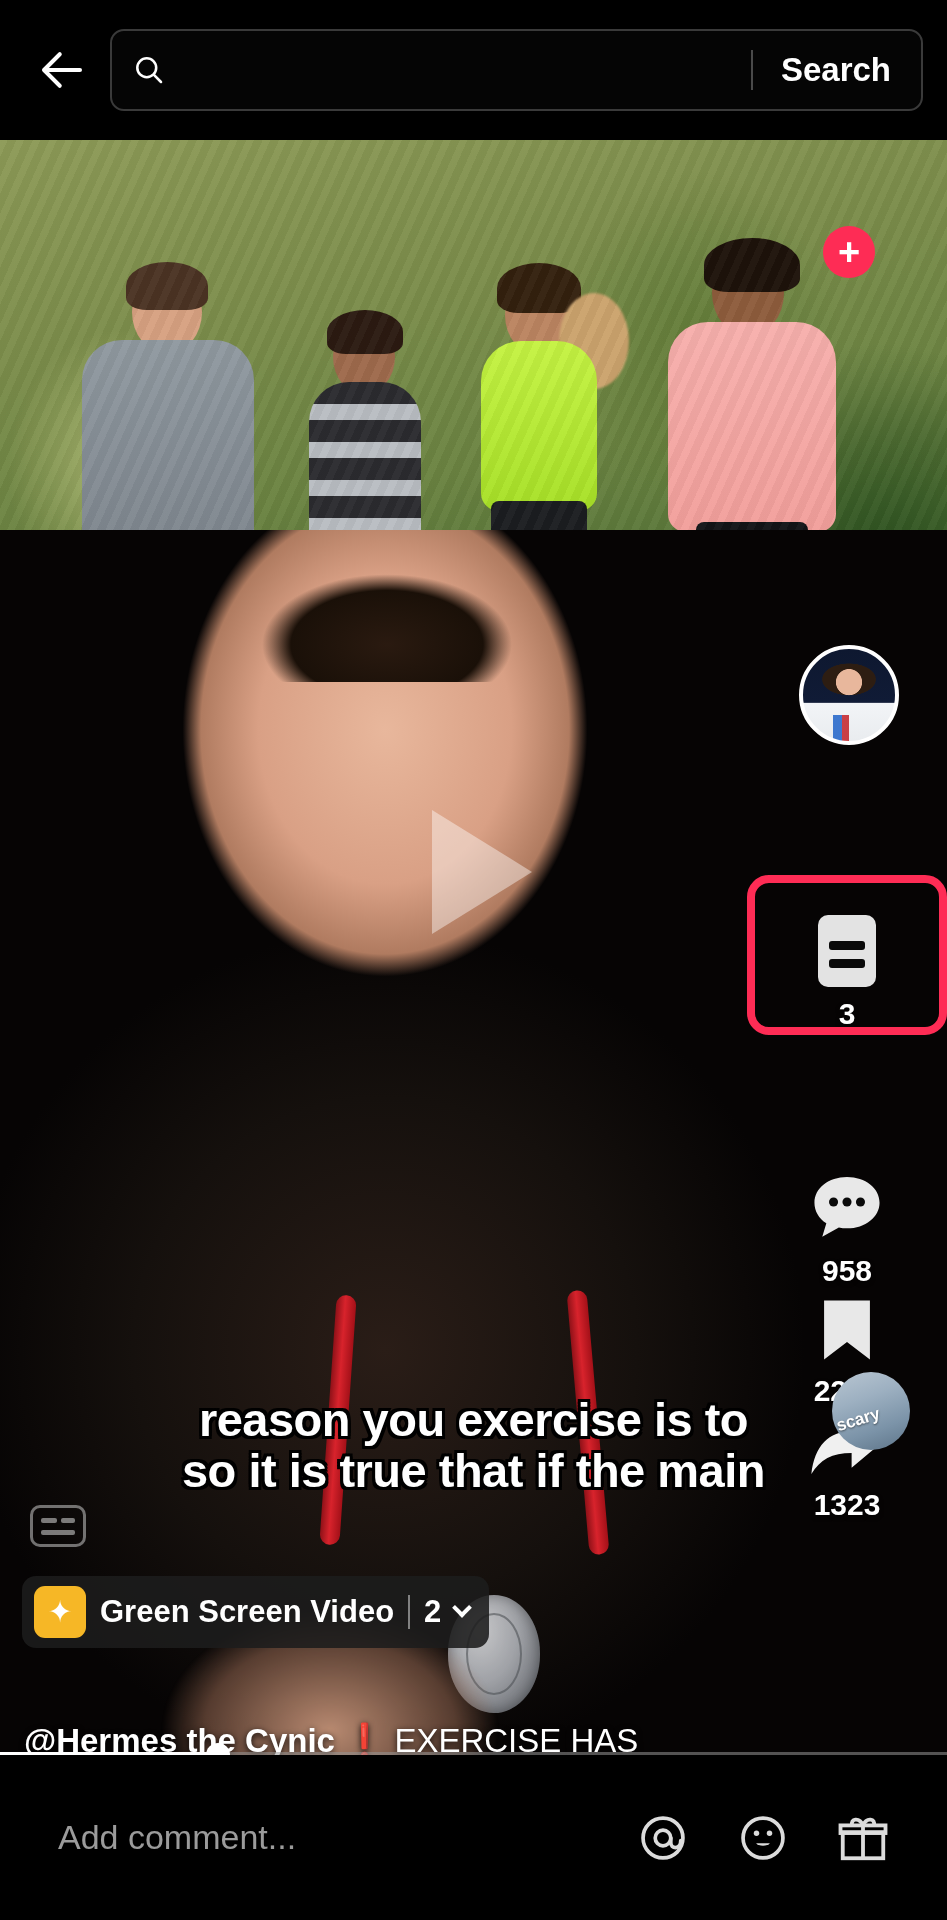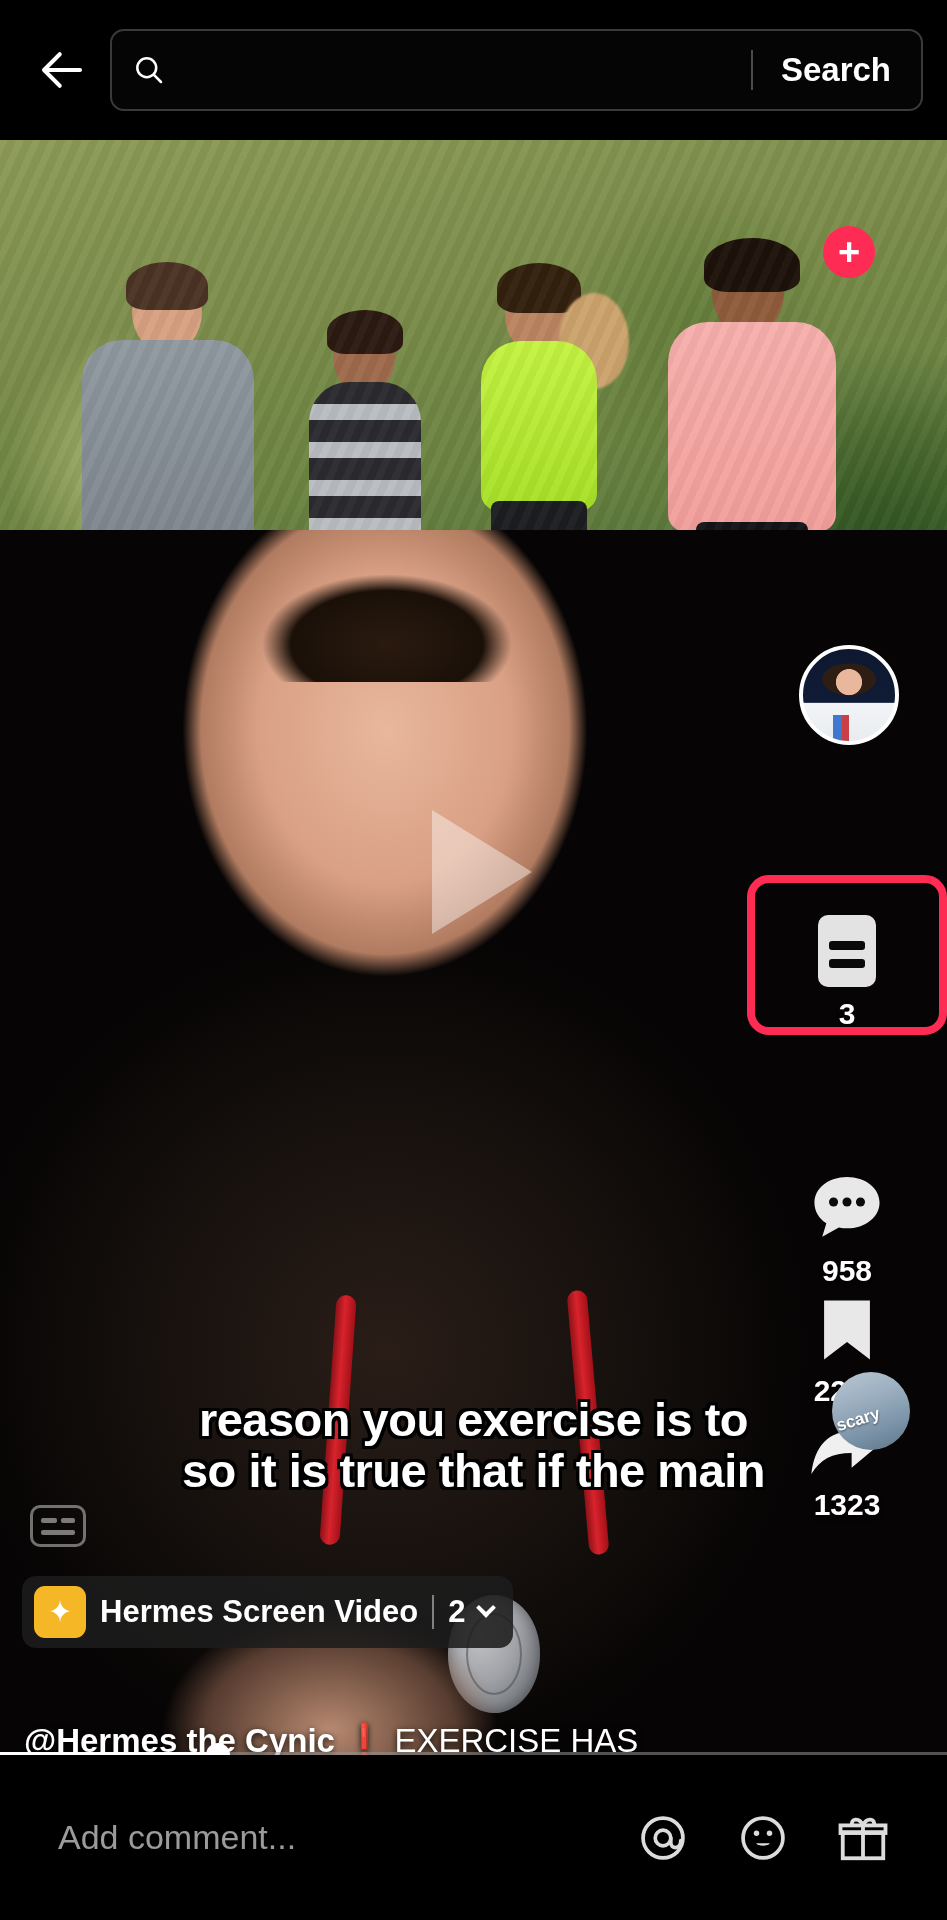--- a/index.html
+++ b/index.html
@@ -326,21 +326,21 @@
     <div class="cc-icon">
       <i></i>
         <i></i>
         <i></i>
     </div>
 
     <div class="effect-chip">
       <div class="effect-badge">
         <span>✦</span>
       </div>
-      <div class="effect-label">Hermes Screen Video</div>
+      <div class="effect-label">Green Screen Video</div>
       <div class="effect-divider"></div>
       <div class="effect-count">2</div>
       <span class="chev"></span>
     </div>
 
 
     <div class="caption">
       <span class="mention">@Hermes the Cynic</span>
       <span>❗</span>
       <span>EXERCISE HAS NOTHING TO DO WITH FAT LOSS!!</span>

